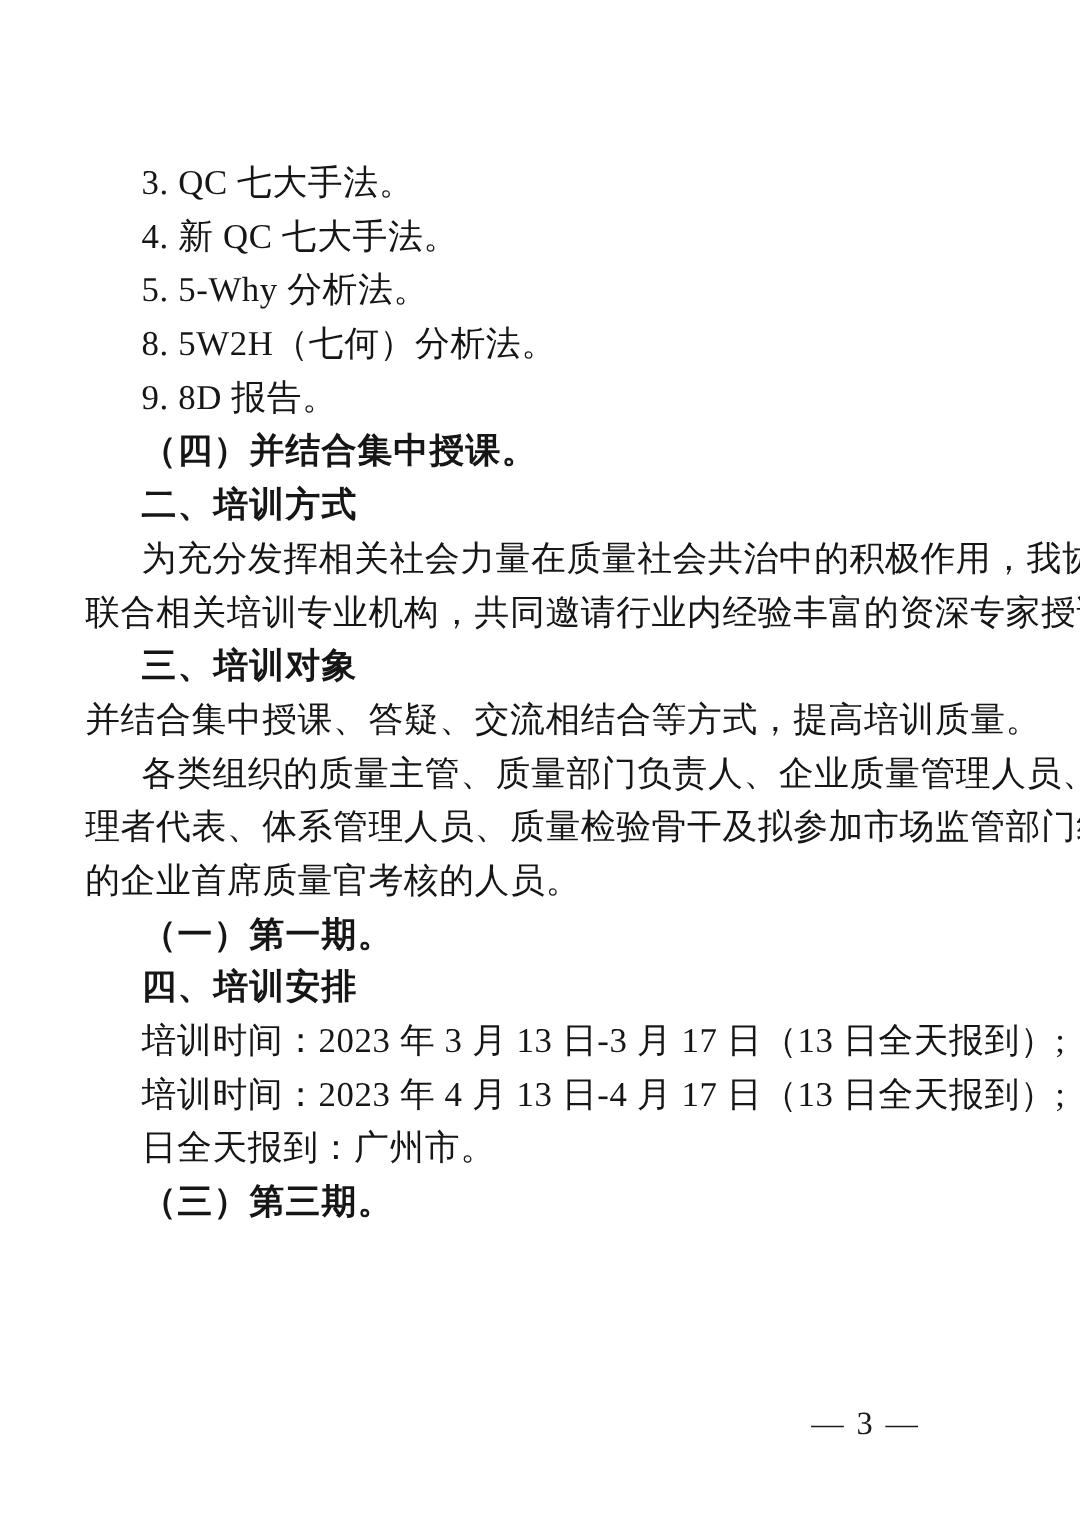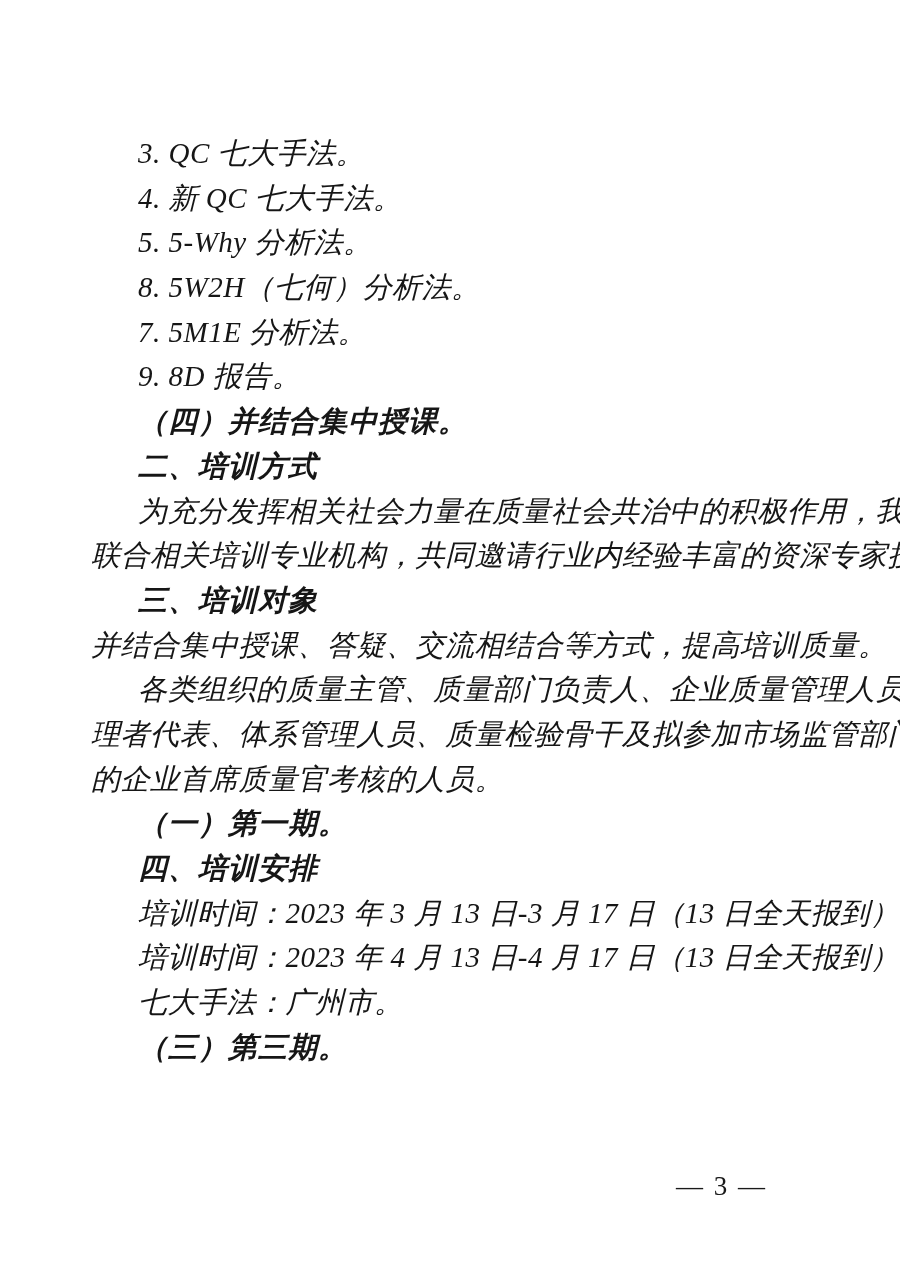--- a/index.html
+++ b/index.html
@@ -9,22 +9,21 @@
   }
   .page {
     position: relative;
     width: 900px;
     height: 1273px;
     background: #ffffff;
     color: #161616;
     overflow: hidden;
   }
   .content {
-    padding: 131px 100px 0 91px;
-    font-style: italic;
+    padding: 131px 100px 0 71px;
   }
   .line {
     height: 44.7px;
     line-height: 44.7px;
     font-size: 29px;
     white-space: nowrap;
     font-family: "Liberation Serif", "DejaVu Serif", serif;
     letter-spacing: 0.5px;
   }
   .indent {
@@ -54,41 +53,40 @@
 </head>
 <body>
 
 <div class="page">
   <div class="content">
 
     <div class="line indent">3. QC 七大手法。</div>
     <div class="line indent">4. 新 QC 七大手法。</div>
     <div class="line indent">5. 5-Why 分析法。</div>
     <div class="line indent">8. 5W2H（七何）分析法。</div>
-    <div class="line indent">7. 5M1E 分析法。</div>
     <div class="line indent">9. 8D 报告。</div>
 
     <div class="line indent kai-bold">（四）并结合集中授课。</div>
 
     <div class="line indent hei-bold">二、培训方式</div>
     <div class="line indent">为充分发挥相关社会力量在质量社会共治中的积极作用，我协会</div>
     <div class="line">联合相关培训专业机构，共同邀请行业内经验丰富的资深专家授课，</div>
     <div class="line indent hei-bold">三、培训对象</div>
 
     <div class="line">并结合集中授课、答疑、交流相结合等方式，提高培训质量。</div>
     <div class="line indent">各类组织的质量主管、质量部门负责人、企业质量管理人员、管</div>
     <div class="line">理者代表、体系管理人员、质量检验骨干及拟参加市场监管部门组织</div>
     <div class="line">的企业首席质量官考核的人员。</div>
 
     <div class="line indent kai-bold">（一）第一期。</div>
 
     <div class="line indent hei-bold">四、培训安排</div>
     <div class="line indent">培训时间：2023 年 3 月 13 日-3 月 17 日（13 日全天报到）;</div>
 
     <div class="line indent">培训时间：2023 年 4 月 13 日-4 月 17 日（13 日全天报到）;</div>
-    <div class="line indent">七大手法：广州市。</div>
+    <div class="line indent">日全天报到：广州市。</div>
 
     <div class="line indent kai-bold">（三）第三期。</div>
 
   </div>
 
   <div class="page-number">— 3 —</div>
 </div>
 
 </body></html>

